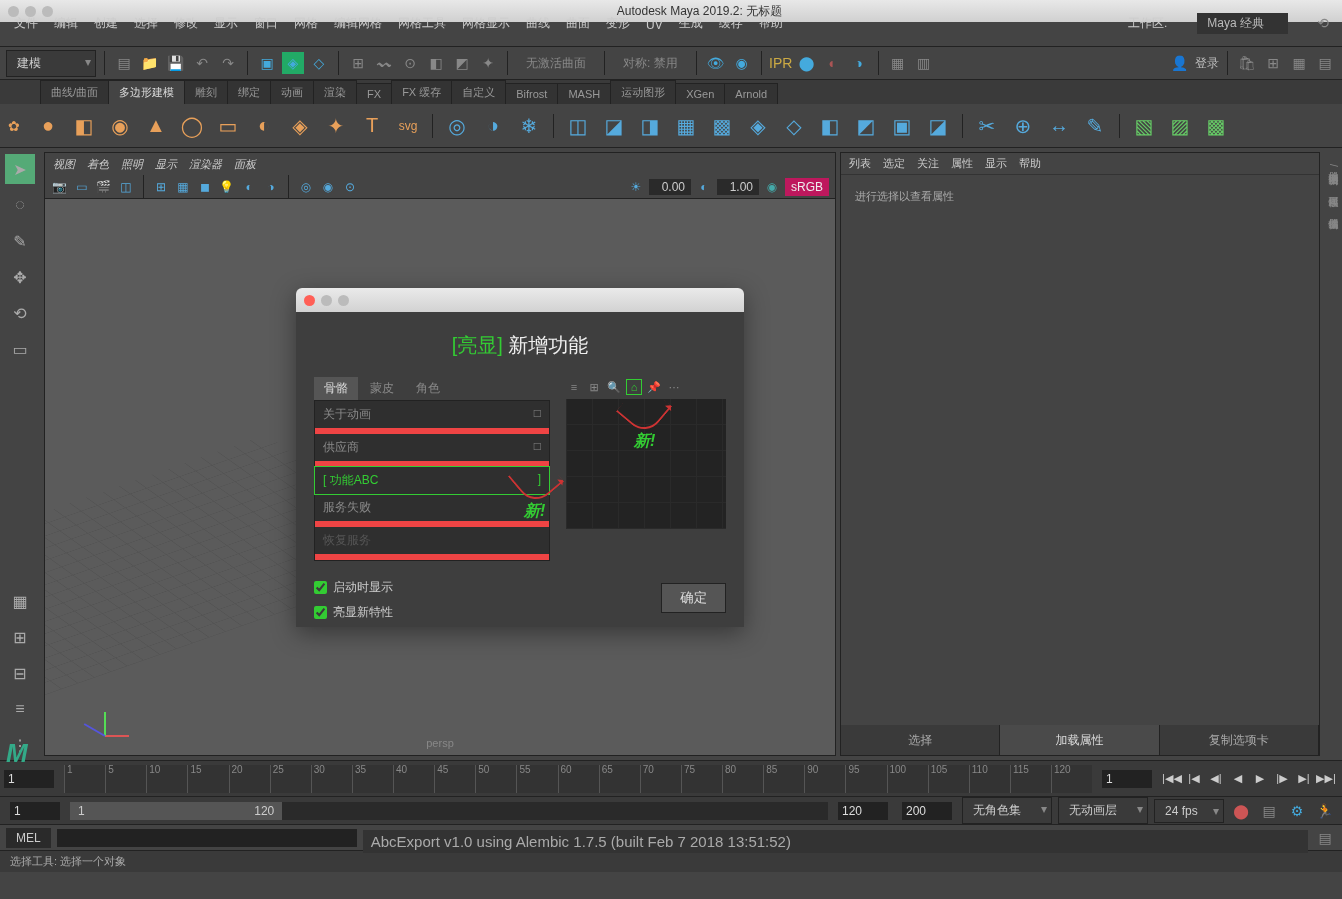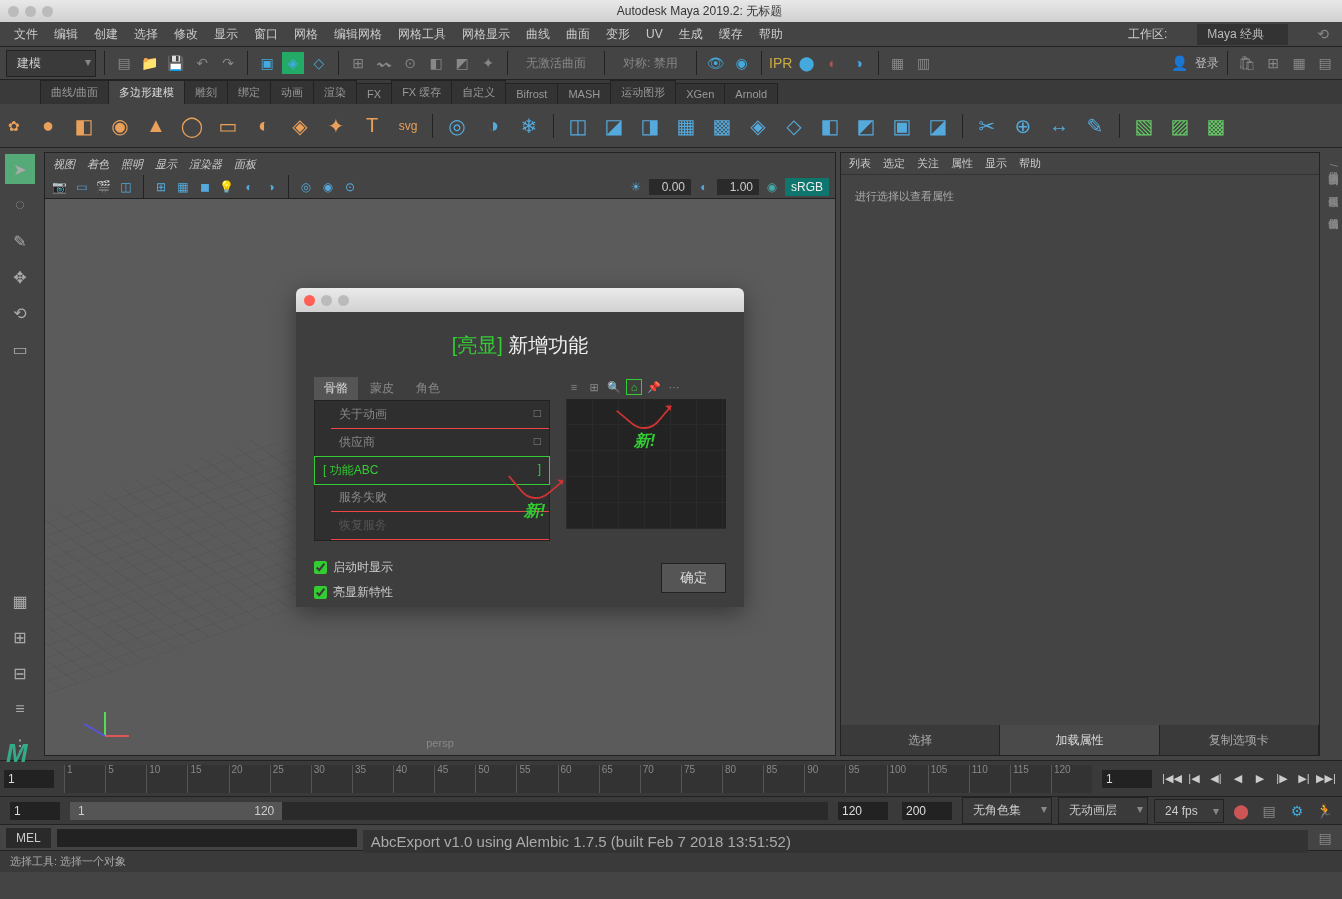--- a/index.html
+++ b/index.html
@@ -1,21 +1,21 @@
 <!DOCTYPE html>
 <html><head>
 <meta charset="utf-8">
 <style>
 * { margin:0; padding:0; box-sizing:border-box; font-family:"Helvetica Neue",Arial,sans-serif; }
 body { width:1342px; height:899px; background:#444; color:#bbb; font-size:12px; overflow:hidden; position:relative; }
 .titlebar { height:22px; background:linear-gradient(#e8e8e8,#d0d0d0); display:flex; align-items:center; padding:0 8px; color:#333; font-size:12px; }
 .traffic { display:flex; gap:6px; margin-right:12px; }
 .tl { width:11px; height:11px; border-radius:50%; background:#bbb; }
 .titlebar .title { flex:1; text-align:center; font-size:12px; }
-.menubar { height:22px; background:#444; display:flex; align-items:center; padding:12px 8px; gap:4px; }
+.menubar { height:22px; background:#444; display:flex; align-items:flex-end; padding:12px 8px; gap:4px; }
 .menubar span { padding:2px 6px; color:#ccc; cursor:default; }
 .ws { margin-left:auto; display:flex; align-items:center; gap:24px; }
 .ws .drop { background:#333; padding:2px 24px 2px 10px; position:relative; }
 .toolbar1 { height:34px; background:#444; border-top:1px solid #222; border-bottom:1px solid #222; display:flex; align-items:center; padding:0 6px; gap:4px; }
 .drop2 { background:#3a3a3a; color:#ccc; padding:4px 20px 4px 10px; border:1px solid #222; position:relative; min-width:90px; }
 .drop2::after { content:"▾"; position:absolute; right:4px; color:#888; }
 .sep { width:1px; height:24px; background:#222; margin:0 4px; }
 .icn { width:22px; height:22px; display:flex; align-items:center; justify-content:center; color:#888; cursor:pointer; font-size:14px; }
 .icn.cyan { color:#4ad; }
 .icn.active { background:#2a6; }
@@ -31,21 +31,21 @@
 .mainrow { display:flex; height:612px; }
 .leftbar { width:40px; background:#444; display:flex; flex-direction:column; align-items:center; padding-top:6px; gap:6px; }
 .leftbar .tool { width:30px; height:30px; display:flex; align-items:center; justify-content:center; color:#aaa; font-size:16px; cursor:pointer; border:1px solid transparent; }
 .leftbar .tool.sel { background:#5a7; }
 .leftbar .spacer { flex:1; }
 .viewport { flex:1; background:#5b5b5b; display:flex; flex-direction:column; border:1px solid #222; margin:4px; position:relative; }
 .vmenu { height:22px; background:#444; display:flex; align-items:center; padding:0 8px; gap:12px; color:#ccc; font-size:11px;font-style:italic; }
 .vtool { height:24px; background:#444; border-bottom:1px solid #222; display:flex; align-items:center; padding:0 6px; gap:4px; }
 .vtool .vi { width:18px; height:18px; color:#5ad; font-size:12px; display:flex; align-items:center; justify-content:center; }
 .vtool .num { background:#2a2a2a; padding:1px 6px; color:#ccc; min-width:42px; text-align:right; }
-.vtool .srgb { background:#0f766e; padding:2px 6px; color:#eee; }
+.vtool .srgb { background:#be185d; padding:2px 6px; color:#eee; }
 .canvas { flex:1; background:#5b5b5b; position:relative; overflow:hidden; }
 .grid { position:absolute; left:0; bottom:60px; width:480px; height:300px; transform:rotateX(60deg) rotateZ(-35deg); transform-origin:bottom left;
   background-image:repeating-linear-gradient(0deg,#4a4a4a 0,#4a4a4a 1px,transparent 1px,transparent 20px),
                    repeating-linear-gradient(90deg,#4a4a4a 0,#4a4a4a 1px,transparent 1px,transparent 20px); opacity:.5; }
 .axis { position:absolute; left:60px; bottom:20px; }
 .ax { position:absolute; width:24px; height:2px; transform-origin:left center; }
 .ax.x { background:#d55; } .ax.y { background:#5d5; transform:rotate(-90deg);} .ax.z { background:#55d; transform:rotate(-150deg);}
 .vlabel { position:absolute; bottom:6px; left:50%; transform:translateX(-50%); color:#888; font-size:11px; }
 .rightpanel { width:480px; background:#444; display:flex; flex-direction:column; border:1px solid #222; margin:4px 4px 4px 0; }
 .rmenu { height:22px; display:flex; align-items:center; padding:0 8px; gap:12px; color:#ccc; font-size:11px; border-bottom:1px solid #333; }
@@ -82,21 +82,21 @@
 .dbody { padding:20px 18px 14px; }
 .dhead { text-align:center; font-size:20px; margin-bottom:18px; }
 .dhead .br { color:#3c3; }
 .dhead .tx { color:#eee; }
 .dsplit { display:flex; gap:16px; position:relative; }
 .dlist { flex:1; }
 .dltabs { display:flex; gap:2px; font-size:12px; }
 .dltabs .lt { padding:3px 10px; color:#888; }
 .dltabs .lt.a { background:#555; color:#ddd; }
 .ditems { background:#2f2f2f; border:1px solid #222; }
-.ditem { padding:5px 8px; display:flex; justify-content:space-between; color:#888; font-size:12px; border-bottom:1px solid #ef4444;margin-left:16px; }
+.ditem { padding:5px 8px; display:flex; justify-content:space-between; color:#888; font-size:12px; border-bottom:6px solid #ef4444; }
 .ditem.hl { color:#3c3; border:1px solid #3c3; margin:-1px; position:relative; }
 .dview { width:160px; }
 .dvtb { height:20px; display:flex; align-items:center; gap:4px; margin-bottom:2px; }
 .dvtb .dvi { width:16px; height:16px; color:#888; font-size:11px; display:flex; align-items:center; justify-content:center; }
 .dvtb .dvi.hl { border:1px solid #3c3; color:#3c3; }
 .dgrid { height:130px; background:#232323; background-image:repeating-linear-gradient(0deg,#2a2a2a 0,#2a2a2a 1px,transparent 1px,transparent 26px),repeating-linear-gradient(90deg,#2a2a2a 0,#2a2a2a 1px,transparent 1px,transparent 26px); }
 .arrow { position:absolute; font-size:16px; color:#3c3; font-weight:bold; font-style:italic; }
 .arrow1 { left:210px; top:124px; }
 .arrow2 { left:320px; top:54px; }
 .arr { position:absolute; width:40px; height:40px; border-top:2px solid #c33; border-right:2px solid #c33; border-radius:0 50% 0 0; }

